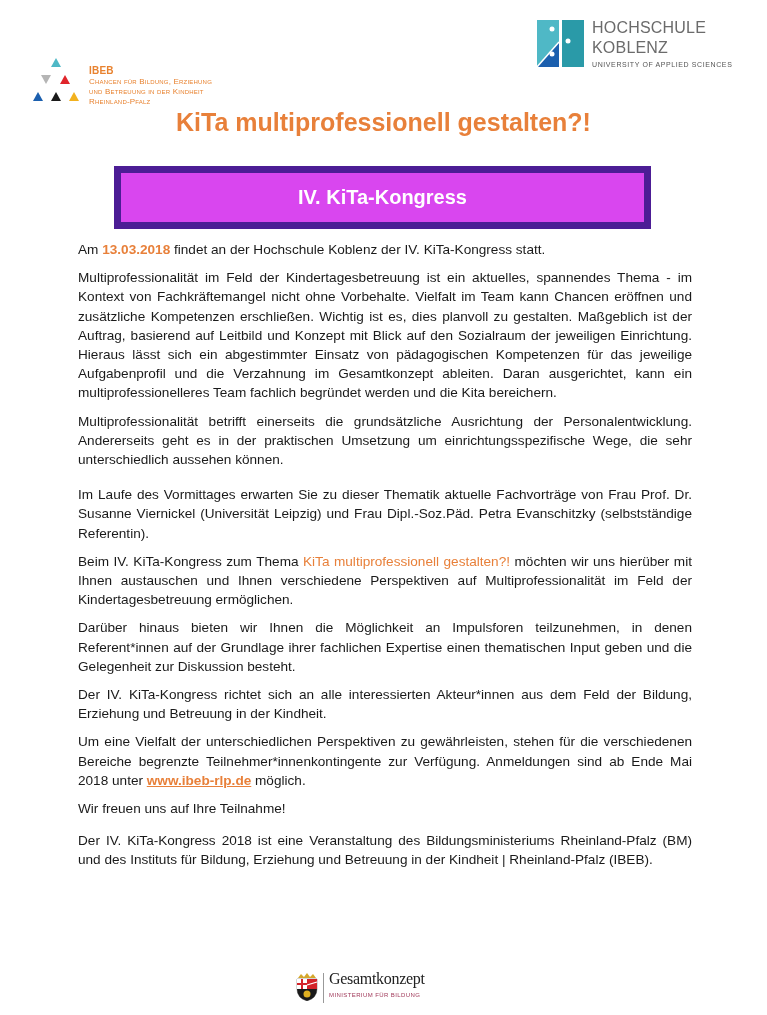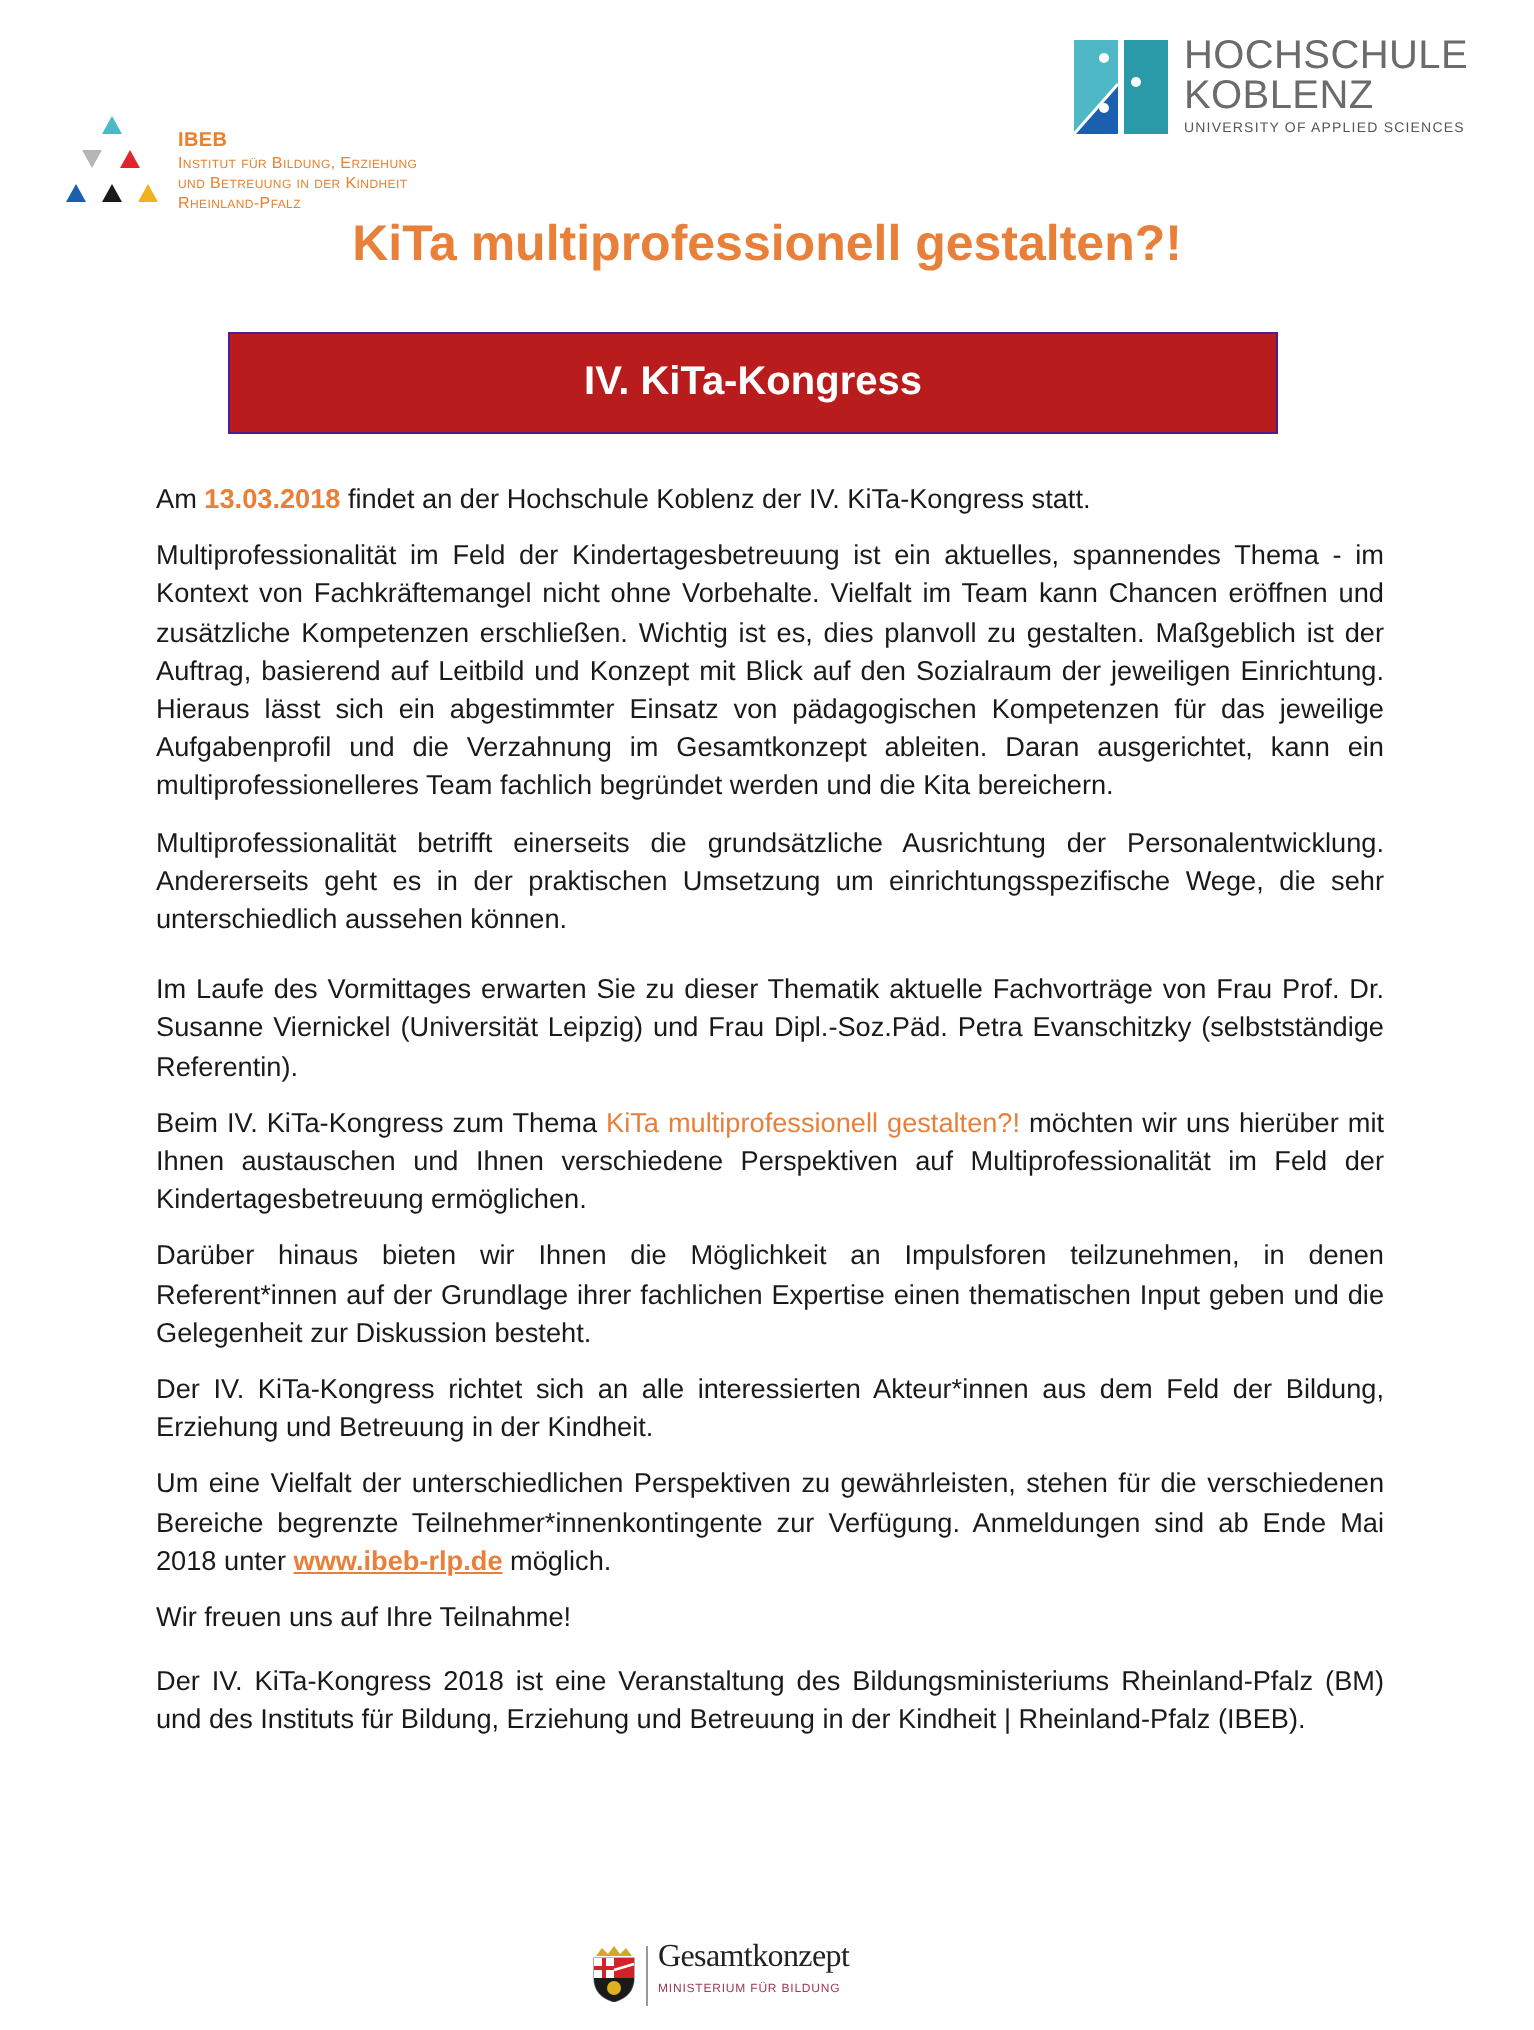--- a/index.html
+++ b/index.html
@@ -15,31 +15,31 @@
     .tri.up { border-bottom: 9px solid; }
     .tri.down { border-top: 9px solid; }
     .ibeb-text { position: absolute; left: 59px; top: 7px; color: #e8822f; font-size: 8px; line-height: 10px; letter-spacing: 0.2px; }
     .ibeb-text .name { font-size: 10px; font-weight: bold; line-height: 12px; }
     .ibeb-text .sub { font-variant: small-caps; text-transform: none; }
 
     
     .hs-logo { left: 537px; top: 18px; width: 200px; height: 60px; }
     .hs-mark { position: absolute; left: 0; top: 2px; width: 48px; height: 47px; }
     .hs-text { position: absolute; left: 55px; top: 0px; color: #6b6b6b; }
-    .hs-text .l1, .hs-text .l2 { font-size: 20px; line-height: 20px; letter-spacing: 0.2px; }
+    .hs-text .l1, .hs-text .l2 { font-size: 16px; line-height: 20px; letter-spacing: 0.2px; }
     .hs-text .l3 { font-size: 7px; line-height: 10px; letter-spacing: 0.6px; color: #555; margin-top: 2px; }
 
     
     .main-title {
       left: 0; top: 108px; width: 767px; text-align: center;
       color: #e8803a; font-size: 25px; font-weight: bold;
     }
     .banner {
       left: 114px; top: 166px; width: 523px; height: 49px;
-      background: #b91c1c; border: 1px solid #4c1d95;
+      background: #d946ef; border: 7px solid #4c1d95;
       display: flex; align-items: center; justify-content: center;
     }
     .banner span { color: #ffffff; font-size: 20px; font-weight: bold; }
 
     
     .body-text {
       left: 78px; top: 240px; width: 614px;
       font-size: 13.6px; line-height: 19.2px; color: #1a1a1a;
     }
     .body-text p { margin: 0 0 9px 0; text-align: justify; }
@@ -62,21 +62,21 @@
   <div>
     <div class="tri up" style="left:21px; top:0px; border-bottom-color:#4fb8c6;"></div>
     <div class="tri down" style="left:11px; top:17px; border-top-color:#b5b5b5;"></div>
     <div class="tri up" style="left:30px; top:17px; border-bottom-color:#e0252b;"></div>
     <div class="tri up" style="left:3px; top:34px; border-bottom-color:#1b5fae;"></div>
     <div class="tri up" style="left:21px; top:34px; border-bottom-color:#1a1a1a;"></div>
     <div class="tri up" style="left:39px; top:34px; border-bottom-color:#f2b11e;"></div>
   </div>
   <div class="ibeb-text">
     <div class="name">IBEB</div>
-    <div class="sub">Institut für Bildung, Erziehung</div>
+    <div class="sub">Chancen für Bildung, Erziehung</div>
     <div class="sub">und Betreuung in der Kindheit</div>
     <div class="sub">Rheinland-Pfalz</div>
   </div>
 </div>
 
 <div class="abs hs-logo">
   <svg class="hs-mark" viewBox="0 0 48 47">
     <rect x="0" y="0" width="22" height="47" fill="#4fb8c6"></rect>
     <polygon points="0,47 22,22 22,47" fill="#1b5fae"></polygon>
     <line x1="0" y1="47" x2="22" y2="22" stroke="#ffffff" stroke-width="1.5"></line>

